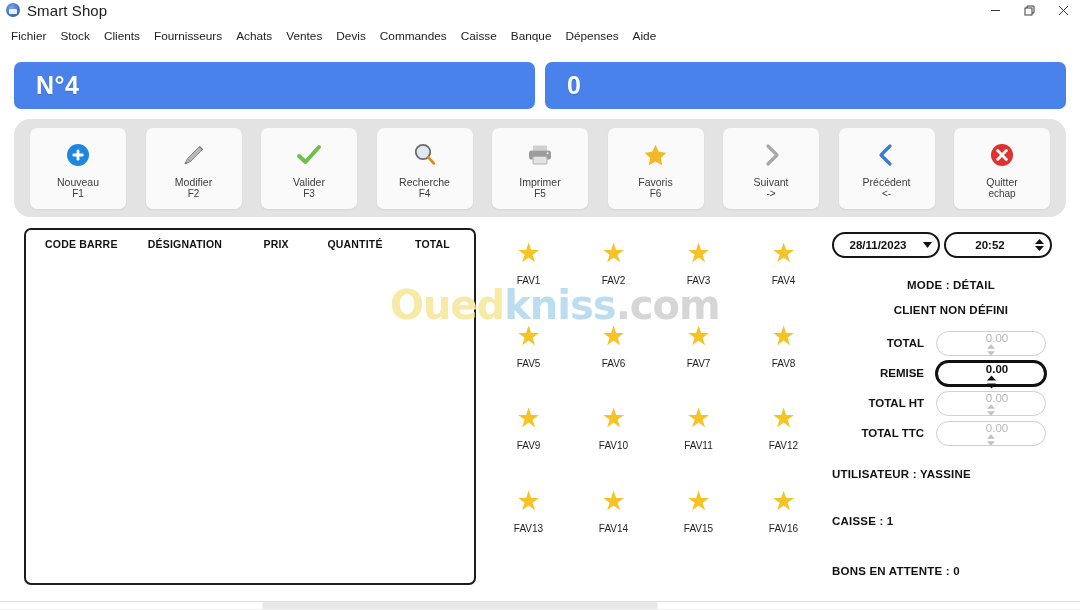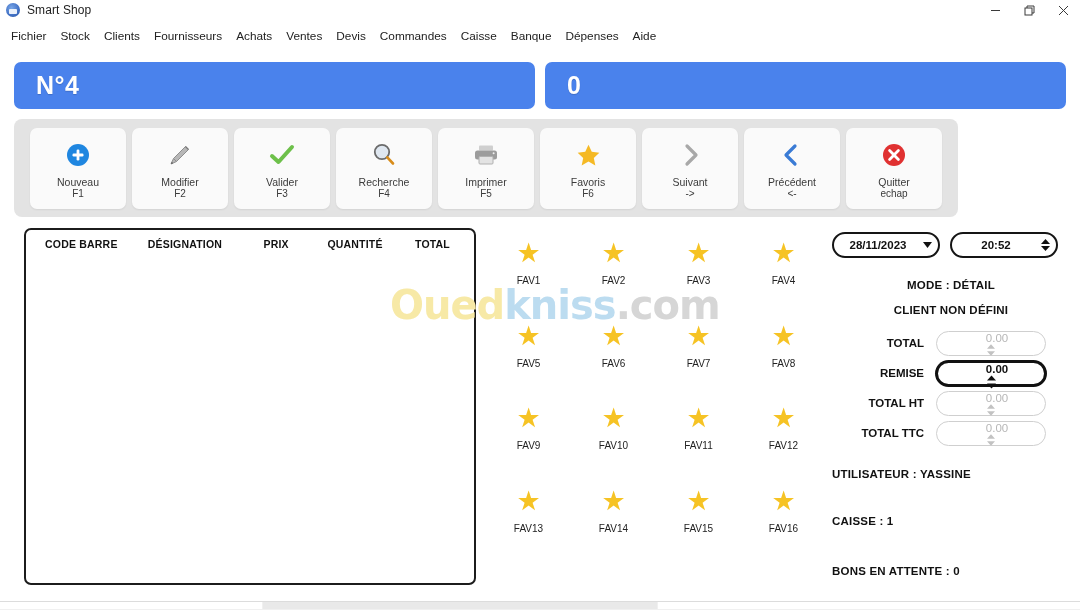--- a/index.html
+++ b/index.html
@@ -25,21 +25,21 @@
   .tb-icon {
     width: 14px; height: 14px; margin-left: 6px; margin-right: 7px;
     border-radius: 50%;
     background: radial-gradient(circle at 40% 35%, #7aa7e8 0%, #3f6fc4 60%, #2d539b 100%);
     position: relative; flex: none;
   }
   .tb-icon::after {
     content: ""; position: absolute; left: 3px; top: 6px;
     width: 8px; height: 5px; border-radius: 1px; background: #e9f0fb;
   }
-  .tb-title { font-size: 12px; color: #1c1c1c; letter-spacing: .1px; }
+  .tb-title { font-size: 15px; color: #1c1c1c; letter-spacing: .1px; }
   .tb-controls { position: absolute; right: 0; top: 0; display: flex; height: 20px; }
   .tb-btn {
     width: 34px; height: 20px;
     display: flex; align-items: center; justify-content: center;
     color: #3a3a3a;
   }
   .tb-btn svg { display: block; }
 
   
   .menubar {
@@ -68,23 +68,23 @@
     box-sizing: border-box;
     color: #ffffff;
     font-size: 25px; font-weight: bold;
     letter-spacing: .5px;
     text-shadow: 0 1px 1px rgba(0,0,0,.16);
   }
 
   
   .toolbar {
     position: absolute; top: 119px; left: 14px;
-    width: 944px; height: 98px;
+    width: 1052px; height: 98px;
     background: #e3e3e3;
-    border-radius: 8px;
+    border-radius: 16px;
     display: flex; align-items: center;
     justify-content: space-between;
     padding: 0 16px; box-sizing: border-box;
   }
   .tool-btn {
     width: 96px; height: 81px;
     background: #fafafa;
     border-radius: 7px;
     display: flex; flex-direction: column;
     align-items: center; justify-content: flex-start;
@@ -137,21 +137,21 @@
     align-items: center; justify-content: flex-start;
   }
   .fav-star { font-size: 27px; color: #f6c324; line-height: 30px; }
   .fav-lbl { font-size: 10px; color: #222; margin-top: 7px; }
 
   
   .right-panel {
     position: absolute; top: 232px; left: 832px;
     width: 238px; height: 350px;
   }
-  .dt-row { display: flex; gap: 10px; }
+  .dt-row { display: flex; gap: 4px; }
   .combo {
     width: 108px; height: 26px;
     border: 2px solid #151515;
     border-radius: 13px;
     background: #fff;
     display: flex; align-items: center;
     box-sizing: border-box;
     position: relative;
   }
   .combo .val {

